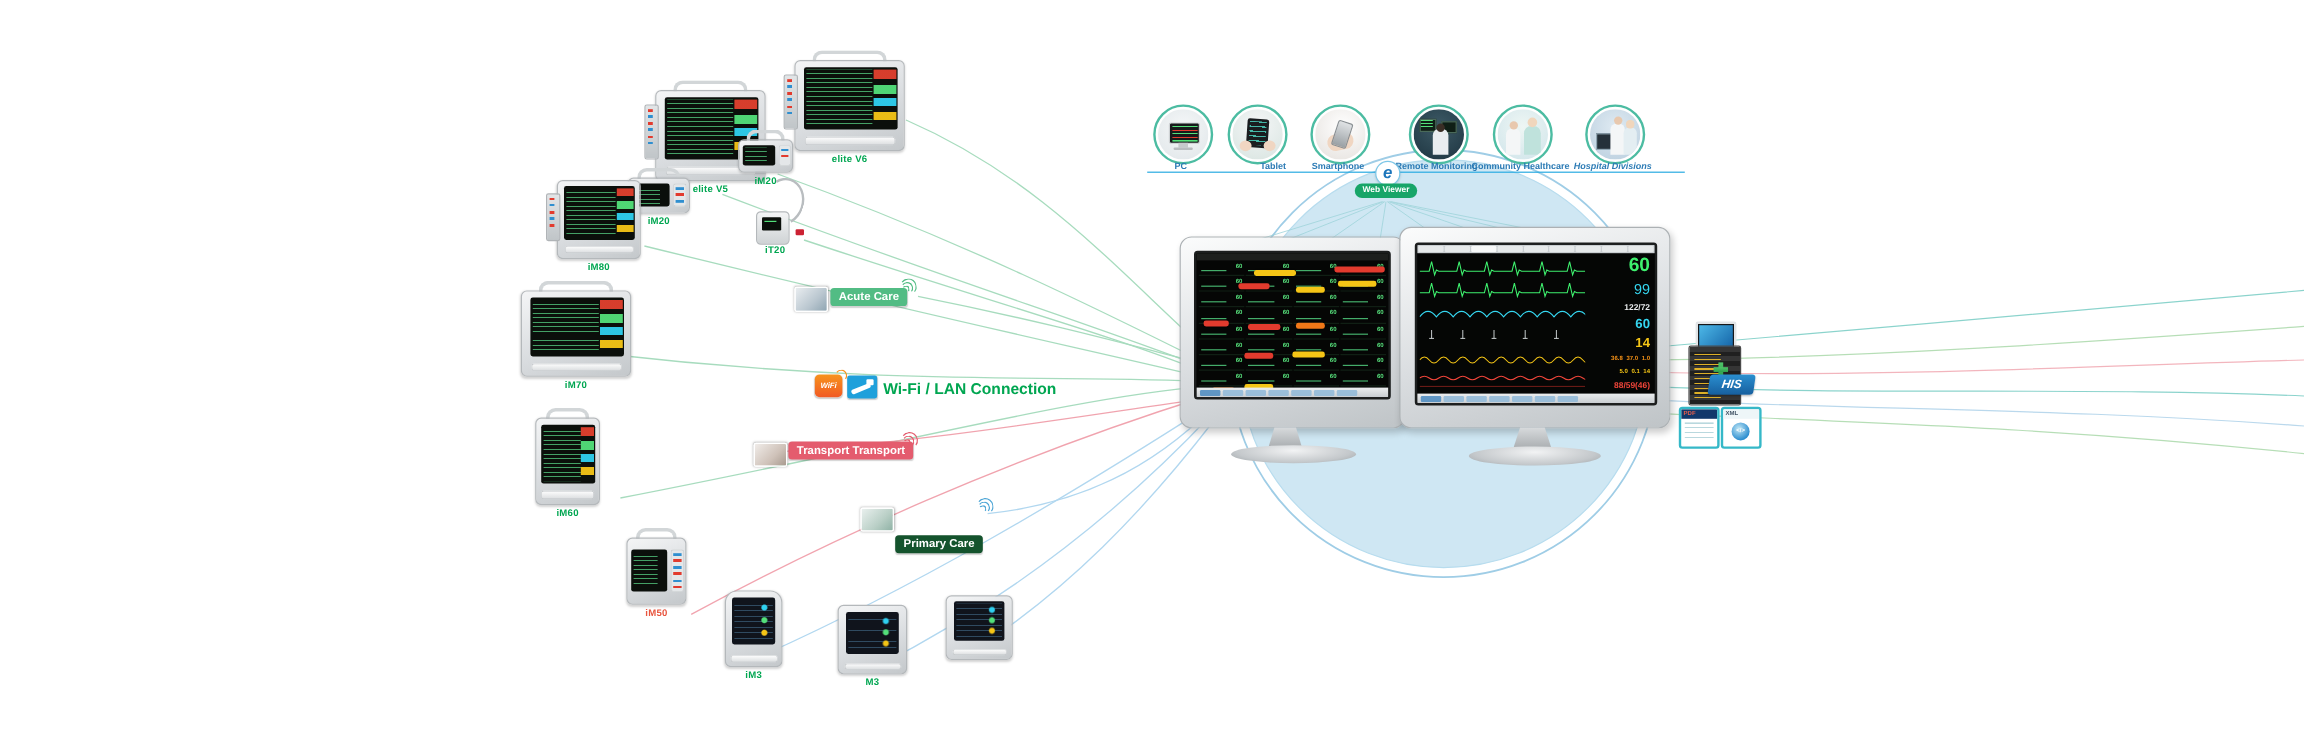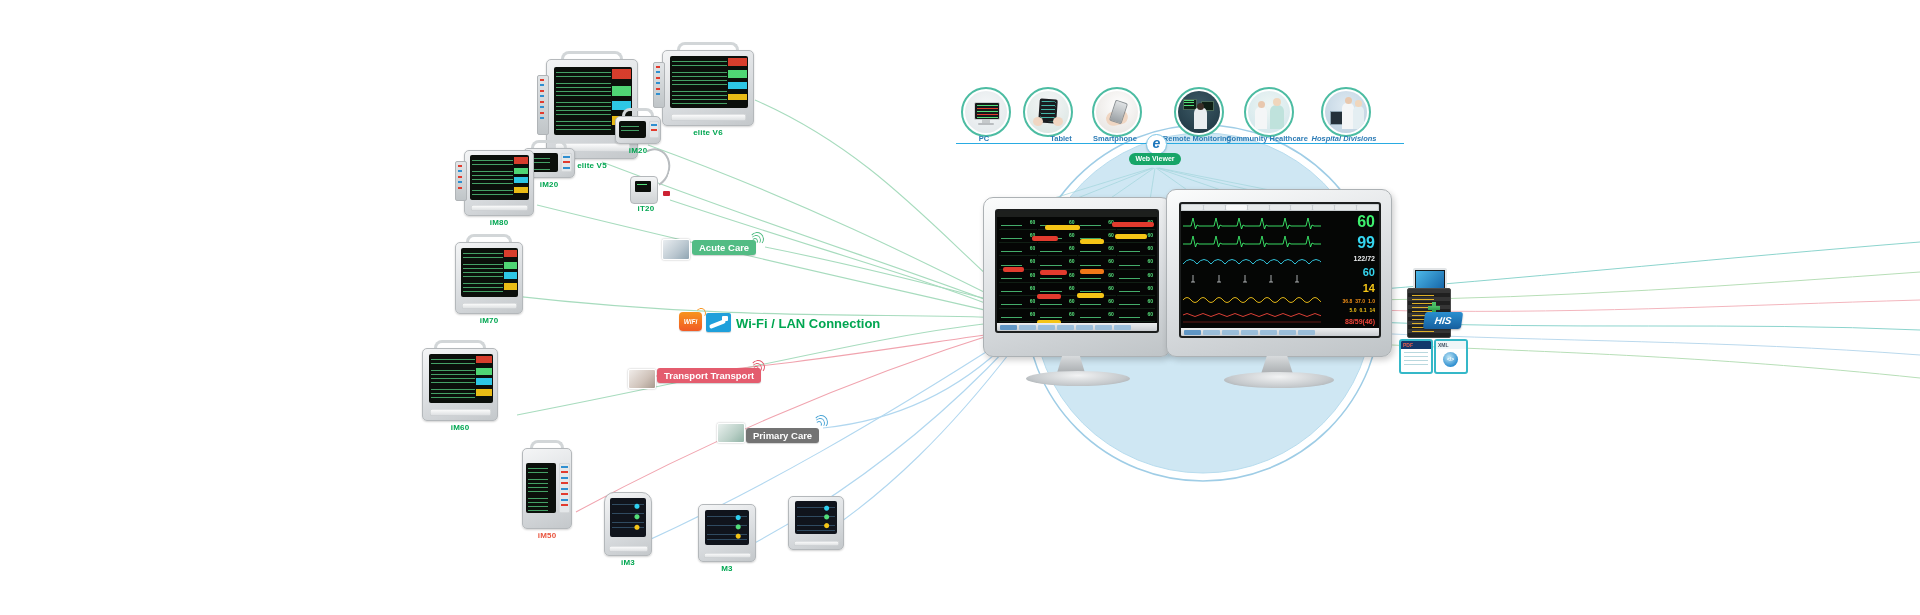--- a/index.html
+++ b/index.html
@@ -102,21 +102,21 @@
       display:flex;gap:2px;padding:1.5px 3px;box-sizing:border-box}
   .taskbar i{flex:0 0 17px;height:5px;background:#8fb8d8;border-radius:1px;opacity:.85}
   .taskbar i:first-child{background:#4a89c0}
   .menubar{position:absolute;top:0;left:0;right:0;height:7px;background:#c9ced1;display:flex;gap:1px;padding:1px;box-sizing:border-box}
   .menubar i{flex:1;background:#e6e9ea;border-radius:1px}
   .menubar i:nth-child(3){background:#f7f8f8}
   .wavesvg{position:absolute;left:2px;top:8px;bottom:9px}
   .vcol{position:absolute;top:9px;right:2px;bottom:10px;width:54px;display:flex;flex-direction:column;
       justify-content:space-between;text-align:right;padding:1px 2px;box-sizing:border-box;line-height:1}
   .vcol .hr{color:#3ef06e;font-size:16px;font-weight:bold}
-  .vcol .spo2{color:#35d6f0;font-size:16px;font-weight:bold}
+  .vcol .spo2{color:#35d6f0;font-size:12px;font-weight:normal}
   .vcol .nibp{color:#e8eaec;font-size:7px;font-weight:bold}
   .vcol .pr{color:#35d6f0;font-size:11px;font-weight:bold}
   .vcol .resp{color:#f5c516;font-size:11px;font-weight:bold}
   .vcol .trow{color:#f59116;font-size:5px;font-weight:bold;display:flex;justify-content:flex-end;gap:3px}
   .vcol .grow{color:#f5c516;font-size:5px;font-weight:bold;display:flex;justify-content:flex-end;gap:3px}
   .vcol .art{color:#f0453a;font-size:7px;font-weight:bold}
 
   
   .server{position:absolute;z-index:3;left:1407px;top:288px;width:42px;height:48px;border:1px solid #4a4a4a;border-radius:2px;
       background:repeating-linear-gradient(180deg,#353535 0 4px,#202020 4px 8px)}
@@ -180,21 +180,21 @@
   <g fill="none" stroke-width="1" opacity="0.8">
     <path d="M1370,290 C1560,275 1720,258 1920,242" stroke="#6FC9C0"></path>
     <path d="M1370,300 C1560,298 1740,285 1920,272" stroke="#A5D6A5"></path>
     <path d="M1370,310 C1560,315 1740,305 1920,300" stroke="#F0A3AD"></path>
     <path d="M1370,322 C1560,330 1740,322 1920,330" stroke="#6FC9C0"></path>
     <path d="M1370,333 C1560,342 1720,340 1920,355" stroke="#A9CFE8"></path>
     <path d="M1370,344 C1540,352 1700,355 1920,378" stroke="#A5D6A5"></path>
   </g>
 </svg>
 
-<div class="dev" style="left:546px;top:59px;width:92px;height:100px">
+<div class="dev" style="left:546px;top:75px;width:92px;height:76px">
   <span class="handle"></span>
   <span class="body"></span>
   <span class="mod"></span>
   <span class="scr">
       <i class="lines"></i>
       <i class="nums"></i>
     </span>
   <span class="btnrow"></span>
   <span class="dlabel">elite V5</span>
 </div>
@@ -244,43 +244,43 @@
   <span class="body"></span>
   <span class="mod"></span>
   <span class="scr">
       <i class="lines"></i>
       <i class="nums"></i>
     </span>
   <span class="btnrow"></span>
   <span class="dlabel">iM80</span>
 </div>
 
-<div class="dev" style="left:455px;top:242px;width:68px;height:72px">
+<div class="dev" style="left:434px;top:242px;width:92px;height:72px">
   <span class="handle"></span>
   <span class="body"></span>
   <span class="scr">
       <i class="lines"></i>
       <i class="nums"></i>
     </span>
   <span class="btnrow"></span>
   <span class="dlabel">iM70</span>
 </div>
 
-<div class="dev" style="left:422px;top:348px;width:76px;height:73px">
+<div class="dev" style="left:446px;top:348px;width:54px;height:73px">
   <span class="handle"></span>
   <span class="body"></span>
   <span class="scr">
       <i class="lines"></i>
       <i class="nums"></i>
     </span>
   <span class="btnrow"></span>
   <span class="dlabel">iM60</span>
 </div>
 
-<div class="dev compact" style="left:522px;top:448px;width:50px;height:81px">
+<div class="dev compact" style="left:522px;top:448px;width:50px;height:56px">
   <span class="handle"></span>
   <span class="body"></span>
   <span class="scr">
       <i class="lines"></i>
     </span>
   <span class="side"></span>
   <span class="dlabel red">iM50</span>
 </div>
 
 <div class="dev vitals" style="left:604px;top:492px;width:48px;height:64px">
@@ -323,21 +323,21 @@
 <div class="badge" style="left:657px;top:368px;background:#E45C6E">
   <span>Transport Transport</span>
 </div>
 <span class="wifi-arcs" style="left:753px;top:358px;--c:#E45C6E">
     <i></i>
     <i></i>
     <i></i>
   </span>
 
 <span class="photo ph-primary" style="left:717px;top:423px;width:26px;height:18px"></span>
-<div class="badge" style="left:746px;top:428px;background:#737373">
+<div class="badge" style="left:746px;top:446px;background:#14532d">
   <span>Primary Care</span>
 </div>
 <span class="wifi-arcs" style="left:816px;top:413px;--c:#4EA6D6">
     <i></i>
     <i></i>
     <i></i>
   </span>
 
 <div id="endpoints">
     <div class="circle" style="left: 961px; top: 87px;">

